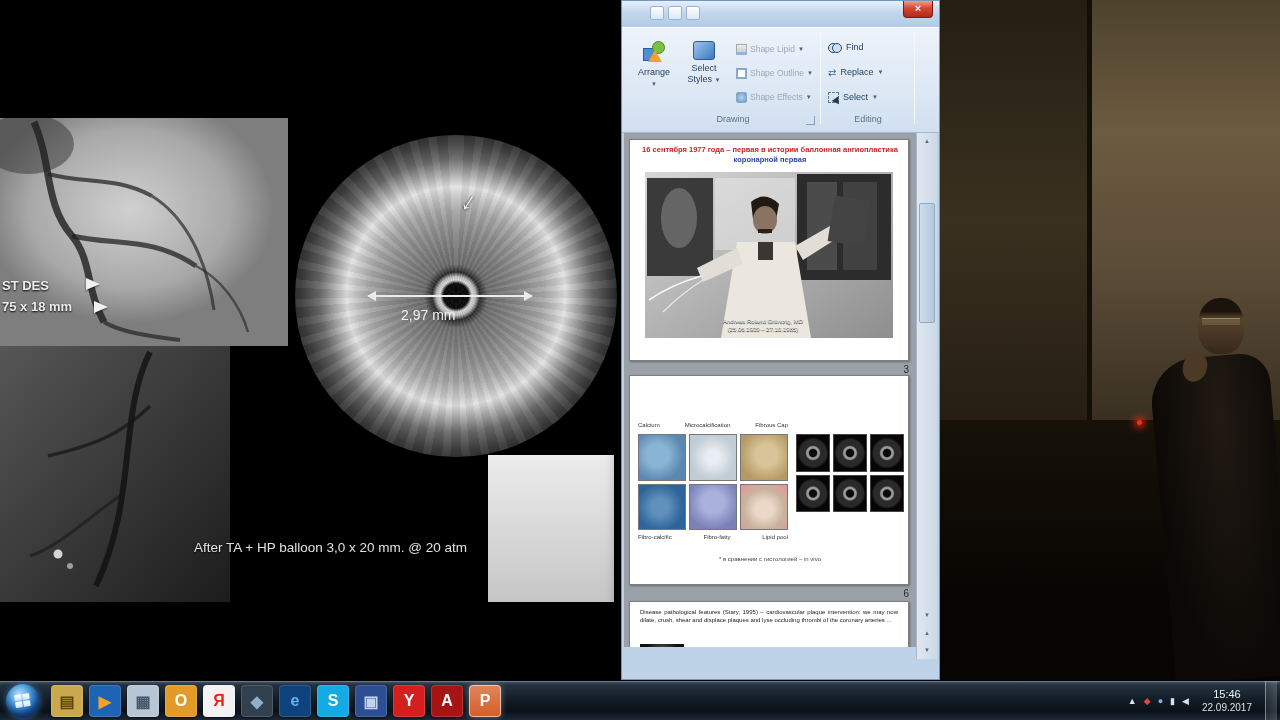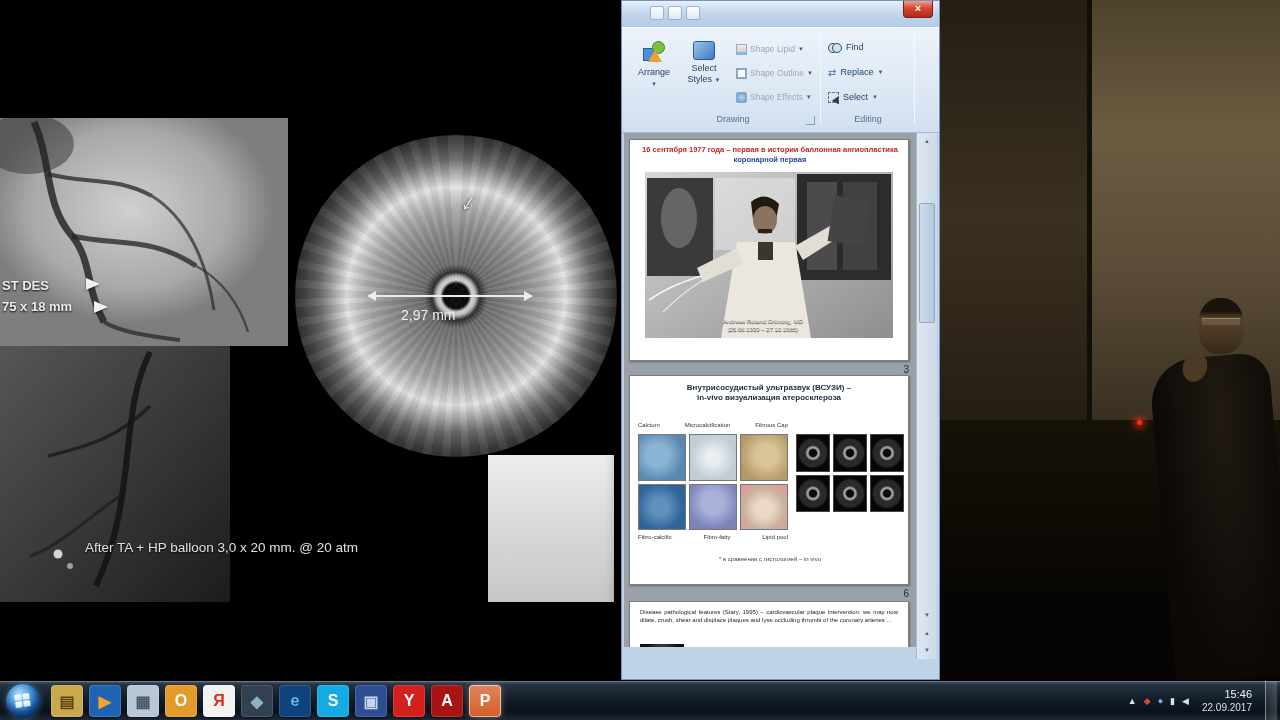--- a/index.html
+++ b/index.html
@@ -21,21 +21,21 @@
   .measure-line{left:73px;top:160px;width:164px;height:2px;background:#ececec;}
   .ah{position:absolute;width:0;height:0;top:-4px;border-top:5px solid transparent;border-bottom:5px solid transparent;}
   .ah.l{left:-1px;border-right:9px solid #ececec;}
   .ah.r{right:-1px;border-left:9px solid #ececec;}
   .measure-text{left:106px;top:172px;color:#f0f0f0;font-size:14px;}
   .plaque-arrow{left:168px;top:52px;color:#f4f4f4;font-size:25px;font-weight:bold;transform:rotate(33deg);text-shadow:0 0 3px #000;}
   .angio-bl{left:0;top:346px;width:230px;height:256px;}
   .angio-bm{left:230px;top:430px;width:258px;height:172px;}
   .pbs{left:58px;top:12px;background:#111;border:1px solid #999;color:#f0f0f0;font-size:9px;padding:1px 4px;letter-spacing:1px;}
   .tri3{left:6px;top:56px;}
-  .caption{left:85px;top:540px;width:382px;color:#e0e0e0;font-size:13.5px;text-align:left;text-shadow:0 1px 2px #000;}
+  .caption{left:85px;top:540px;width:382px;color:#e0e0e0;font-size:13.5px;text-align:right;text-shadow:0 1px 2px #000;}
   .white-patch{left:488px;top:455px;width:126px;height:147px;background:linear-gradient(180deg,#ececec,#c6c6c6);}
 
   
   #ppt{left:621px;top:0;width:319px;height:680px;background:#bfd3e8;border:1px solid #7396bc;box-shadow:0 0 14px rgba(0,0,0,.65);}
   .titlebar{left:0;top:0;width:100%;height:26px;background:linear-gradient(180deg,#e7f0fa,#c2d6ec 45%,#b3cbe6);}
   .qat{left:28px;top:5px;display:flex;gap:4px;}
   .qat i{width:14px;height:14px;background:linear-gradient(#fdfefe,#dce8f4);border:1px solid #9ab4d0;border-radius:2px;display:block;}
   .close-btn{right:6px;top:0;width:30px;height:17px;background:linear-gradient(180deg,#f0a090,#d64532 45%,#b02a18);border:1px solid #7c1d10;border-top:none;border-radius:0 0 4px 4px;color:#fff;font-size:11px;font-weight:bold;text-align:center;line-height:15px;}
   .ribbon{left:0;top:26px;width:100%;height:106px;background:linear-gradient(180deg,#edf3fb,#dde8f4 60%,#d0dff0);border-top:1px solid #fff;border-bottom:1px solid #a6b8cf;}
   .rsep{top:4px;width:1px;height:92px;background:#c2cfe0;border-right:1px solid #f4f8fc;}
@@ -126,21 +126,21 @@
   #taskbar{left:0;top:680px;width:1280px;height:40px;background:linear-gradient(180deg,#46586c 0%,#243240 10%,#121c26 50%,#0b1119 78%,#1c2836 100%);border-top:1px solid #000;}
   #taskbar::before{content:"";position:absolute;left:0;top:0;width:100%;height:1px;background:rgba(255,255,255,.22);}
   .startorb{left:6px;top:3px;width:34px;height:34px;border-radius:50%;background:radial-gradient(circle at 38% 30%,#b8e0fa 0%,#58a8e8 30%,#1858a8 62%,#0a2c5e 100%);box-shadow:0 0 6px rgba(90,160,240,.5), inset 0 -4px 8px rgba(0,0,0,.4);}
   .orbflag{position:absolute;left:9px;top:10px;width:16px;height:14px;display:grid;grid-template-columns:7px 7px;grid-template-rows:6px 6px;gap:1px;transform:rotate(-8deg);}
   .orbflag i{background:linear-gradient(#fff,#cfe4f8);border-radius:1px;display:block;}
   .tbicons{left:48px;top:0;height:40px;display:flex;align-items:center;}
   .tbicon{width:32px;height:32px;margin:0 3px;border-radius:4px;display:flex;align-items:center;justify-content:center;font-size:16px;font-weight:bold;box-shadow:inset 0 0 0 1px rgba(255,255,255,.14),0 1px 2px rgba(0,0,0,.5);}
   .tbicon.active{box-shadow:inset 0 0 0 1px rgba(255,255,255,.55),0 0 6px rgba(255,255,255,.35);background-image:linear-gradient(rgba(255,255,255,.28),rgba(255,255,255,.04));}
   #tray{right:0;top:0;height:40px;display:flex;align-items:center;gap:7px;padding-right:3px;}
   .trayicon{font-size:9px;}
-  #clock{text-align:right;color:#eef2f6;font-size:11px;line-height:1.25;padding:0 6px;}
+  #clock{text-align:center;color:#eef2f6;font-size:11px;line-height:1.25;padding:0 6px;}
   #clock .date{font-size:10px;color:#d8e0e8;}
   .showdesktop{width:12px;height:40px;background:linear-gradient(90deg,rgba(255,255,255,.08),rgba(255,255,255,.18));border-left:1px solid rgba(255,255,255,.35);}
 </style>
 </head>
 <body>
 
 <div id="stage">
 
   <div id="screen" class="a">
     <div class="a angio-top">
@@ -295,24 +295,20 @@
           </svg>
           <div class="a s1-cap">
             <div>Andreas Roland Grüntzig, MD</div>
             <div>(25.06.1939 – 27.10.1985)</div>
           </div>
         </div>
       </div>
       <div class="a slide-num" id="num3">3</div>
 
       <div class="a slidepage" id="slide2">
-        <div class="a s2-title">
-          <div>Внутрисосудистый ультразвук (ВСУЗИ) –</div>
-          <div>in-vivo визуализация атеросклероза</div>
-        </div>
         <div class="a s2-labels-top">
           <span>Calcium</span>
           <span>Microcalcification</span>
           <span>Fibrous Cap</span>
         </div>
         <div class="a histo">
           <span class="h1"></span>
           <span class="h2"></span>
           <span class="h3"></span>
           <span class="h4"></span>

